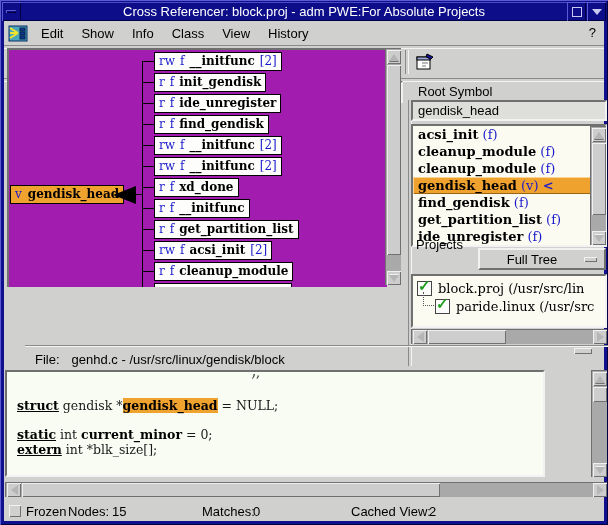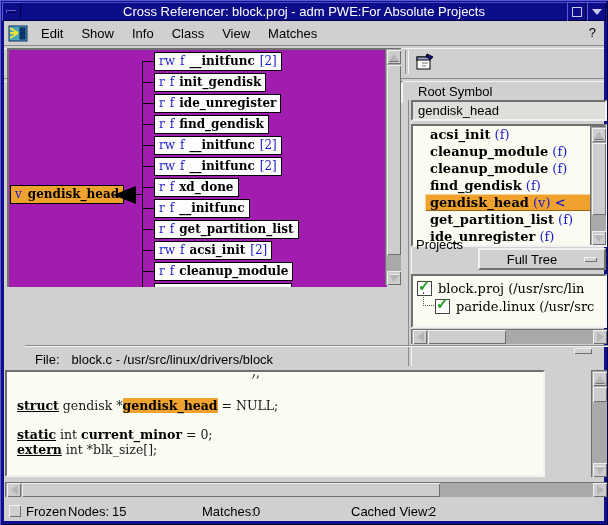--- a/index.html
+++ b/index.html
@@ -39,21 +39,21 @@
   .grip{width:7px;height:26px;margin-left:3px;margin-right:8px;
     background:repeating-linear-gradient(180deg,#f2f2f2 0 1px,#8a8a8a 1px 2px,#d0d0ce 2px 4px);
     border:1px solid #8a8a8a;}
   .tbtn{width:26px;height:26px;display:flex;align-items:center;justify-content:center;}
   .tsep{width:2px;height:24px;margin:0 3px;border-left:1px solid #8a8a8a;border-right:1px solid #f4f4f4;}
   
   .label{position:absolute;font-size:13px;color:#000;}
   .raised{background:#d0d0ce;border-top:2px solid #f2f2f2;border-left:2px solid #f2f2f2;
     border-bottom:2px solid #707070;border-right:2px solid #707070;}
   .sunken{border-top:2px solid #707070;border-left:2px solid #707070;
-    border-bottom:2px solid #f2f2f2;border-right:2px solid #f2f2f2;padding-left:12px;}
+    border-bottom:2px solid #f2f2f2;border-right:2px solid #f2f2f2;}
   .optmenu{position:absolute;height:22px;font-size:13px;display:flex;align-items:center;box-sizing:border-box;}
   .optmenu .txt{flex:1;text-align:center;}
   .opt-dash{width:13px;height:5px;margin-right:7px;background:#d0d0ce;
     box-shadow:inset 1px 1px 0 #f2f2f2, inset -1px -1px 0 #707070;}
   .pushbtn{position:absolute;height:22px;font-size:13px;display:flex;align-items:center;justify-content:center;box-sizing:border-box;}
   .field{position:absolute;box-sizing:border-box;font-size:13px;display:flex;align-items:center;padding-left:5px;}
   .graph-canvas{position:absolute;left:3px;top:27px;width:378px;height:237px;background:#a21caf;
     border-top:2px solid #707070;border-left:2px solid #707070;overflow:hidden;}
   .trunk{position:absolute;background:#000;}
   .gnode{position:absolute;left:145px;height:14px;padding:1px 4px 2px 4px;background:#fdfdfb;
@@ -143,21 +143,21 @@
         <rect x="12" y="3" width="5" height="3" fill="#103a8c" stroke="#061f4e"></rect>
         <rect x="12" y="7" width="5" height="3" fill="#103a8c" stroke="#061f4e"></rect>
         <rect x="12" y="11" width="5" height="3" fill="#103a8c" stroke="#061f4e"></rect>
         <path d="M2 3 L10 8 M2 8 L10 8 M2 13 L10 8" stroke="#f2e431" stroke-width="2" fill="none"></path>
       </svg>
       <div class="menu-item">Edit</div>
       <div class="menu-item">Show</div>
       <div class="menu-item">Info</div>
       <div class="menu-item">Class</div>
       <div class="menu-item">View</div>
-      <div class="menu-item">Matches</div>
+      <div class="menu-item">History</div>
       <div class="menu-help">?</div>
     </div>
     <div class="etched" style="top:24px"></div>
 
     <div class="toolbar">
       <div class="grip"></div>
 
       <div class="tbtn">
         <svg width="22" height="22" viewBox="0 0 22 22">
           <polygon points="4,19 8,3 19,3 15,19" fill="#ffffff" stroke="#000"></polygon>
@@ -374,22 +374,22 @@
     <div class="rsep"></div>
 
     <div class="label" style="left:414px;top:63px">Root Symbol</div>
     <div class="field sunken" style="left:407px;top:79px;width:196px;height:21px;background:#dededa">
       <span>gendisk_head</span>
     </div>
     <div class="symlist sunken">
       <div class="symrow"><b>acsi_init</b>&nbsp;<span class="ft">(f)</span></div>
       <div class="symrow"><b>cleanup_module</b>&nbsp;<span class="ft">(f)</span></div>
       <div class="symrow"><b>cleanup_module</b>&nbsp;<span class="ft">(f)</span></div>
+      <div class="symrow sel"><b>gendisk_head</b>&nbsp;<span class="ft">(v)</span>&nbsp;<span class="ft" style="font-weight:bold">&lt;</span></div>
       <div class="symrow"><b>find_gendisk</b>&nbsp;<span class="ft">(f)</span></div>
-      <div class="symrow sel"><b>gendisk_head</b>&nbsp;<span class="ft">(v)</span>&nbsp;<span class="ft" style="font-weight:bold">&lt;</span></div>
       <div class="symrow"><b>get_partition_list</b>&nbsp;<span class="ft">(f)</span></div>
       <div class="symrow"><b>ide_unregister</b>&nbsp;<span class="ft">(f)</span></div>
     </div>
 
     <div class="sb-v" style="left:586px;top:105px;height:119px">
       <div class="sb-btn" style="left:1px;top:1px">
           <div class="tri-up"></div>
         </div>
       <div class="sb-thumb" style="left:1px;top:16px;width:14px;height:72px"></div>
       <div class="sb-btn" style="left:1px;top:104px">
@@ -419,21 +419,21 @@
           <div class="tri-lf"></div>
         </div>
       <div class="sb-thumb" style="left:16px;top:0;width:78px;height:14px"></div>
       <div class="sb-btn" style="left:181px;top:0">
           <div class="tri-rt"></div>
         </div>
     </div>
 
     <div class="filebar">
       <span style="margin-left:10px">File:</span>
-      <span style="margin-left:12px">block.c - /usr/src/linux/drivers/block</span>
+      <span style="margin-left:12px">genhd.c - /usr/src/linux/gendisk/block</span>
     </div>
     <div class="sash"></div>
 
     <div class="code-panel sunken">
       <div class="code-inner">
         <div class="cline" style="top:-9px;left:242px"><span class="tok-p">);</span></div>
         <div class="cline" style="top:24px"><span class="tok-k">struct</span><span> gendisk *</span><span class="tok-h">gendisk_head</span><span> = NULL;</span></div>
         <div class="cline" style="top:53px"><span class="tok-k">static</span><span> int </span><span class="tok-b">current_minor</span><span> = 0;</span></div>
         <div class="cline" style="top:68px"><span class="tok-k">extern</span><span> int *blk_size[];</span></div>
         <div class="cline" style="top:98px"><span class="tok-k">extern</span><span> void initrd_load(void);</span></div>

